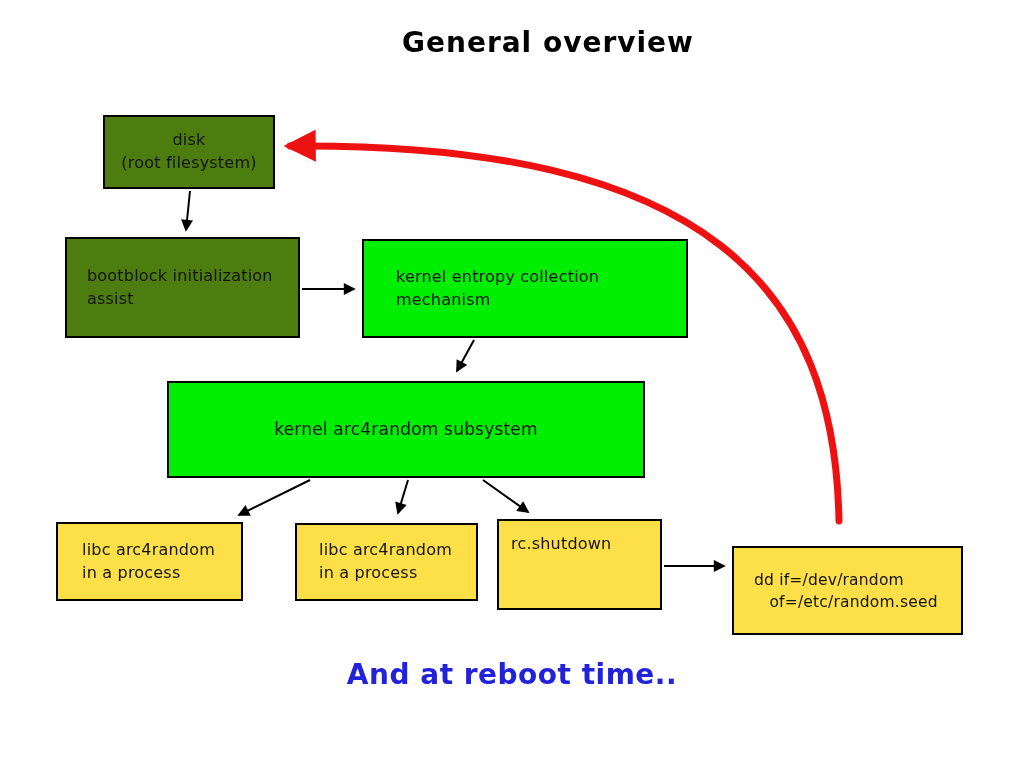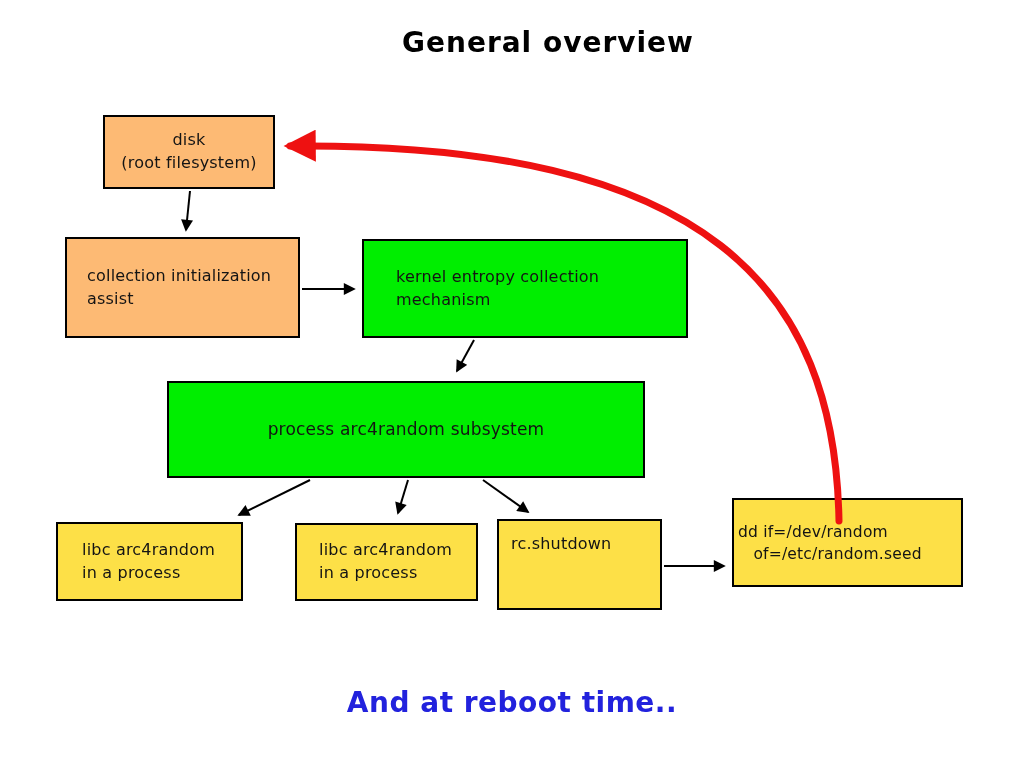--- a/index.html
+++ b/index.html
@@ -20,35 +20,35 @@
   }
 
   .box {
     position: absolute; box-sizing: border-box;
     border: 2px solid #000000;
     display: flex; align-items: center;
     font-size: 16px; line-height: 1.42; color: #141414;
     letter-spacing: 0.2px;
     white-space: pre-wrap;
   }
-  .blue   { background: #fdba74; align-items: center; }
+  .blue   { background: #4d7c0f; align-items: center; }
   .green  { background: #00ee00; }
   .orange { background: #fde047; }
 
   .box-disk       { left:103px; top:115px; width:172px; height:74px;  justify-content:center; text-align:center; }
   .box-bootblock  { left:65px;  top:237px; width:235px; height:101px; padding-left:20px; }
   .box-entropy    { left:362px; top:239px; width:326px; height:99px;  padding-left:32px; }
   .box-arc4       { left:167px; top:381px; width:478px; height:97px;  justify-content:center; text-align:center; font-size:17px; }
   .box-libc1      { left:56px;  top:522px; width:187px; height:79px;  padding-left:24px; }
   .box-libc2      { left:295px; top:523px; width:183px; height:78px;  padding-left:22px; }
   .box-rcshutdown { left:497px; top:519px; width:165px; height:91px;  align-items:flex-start; padding:12px 0 0 12px;text-align:right; }
-  .box-dd         { left:732px; top:498px; width:231px; height:89px;  padding-left:4px; font-size:15.5px; }
+  .box-dd         { left:732px; top:546px; width:231px; height:89px;  padding-left:20px; font-size:15.5px; }
 
   .footer {
-    position: absolute; left: 0; top: 686px; width: 1024px;
+    position: absolute; left: 0; top: 658px; width: 1024px;
     text-align: center;
     font-size: 28px; font-weight: bold; color: #2222dd;
     letter-spacing: 0.5px;
   }
 
   svg.arrows {
     position: absolute; left: 0; top: 0;
     pointer-events: none;
   }
 </style>
@@ -58,31 +58,31 @@
 <div id="stage">
 
   <div class="title">General overview</div>
 
   <div class="box blue box-disk">
     <span>disk
 (root filesystem)</span>
   </div>
 
   <div class="box blue box-bootblock">
-    <span>collection initialization
+    <span>bootblock initialization
 assist</span>
   </div>
 
   <div class="box green box-entropy">
     <span>kernel entropy collection
 mechanism</span>
   </div>
 
   <div class="box green box-arc4">
-    <span>process arc4random subsystem</span>
+    <span>kernel arc4random subsystem</span>
   </div>
 
   <div class="box orange box-libc1">
     <span>libc arc4random
 in a process</span>
   </div>
 
   <div class="box orange box-libc2">
     <span>libc arc4random
 in a process</span>

